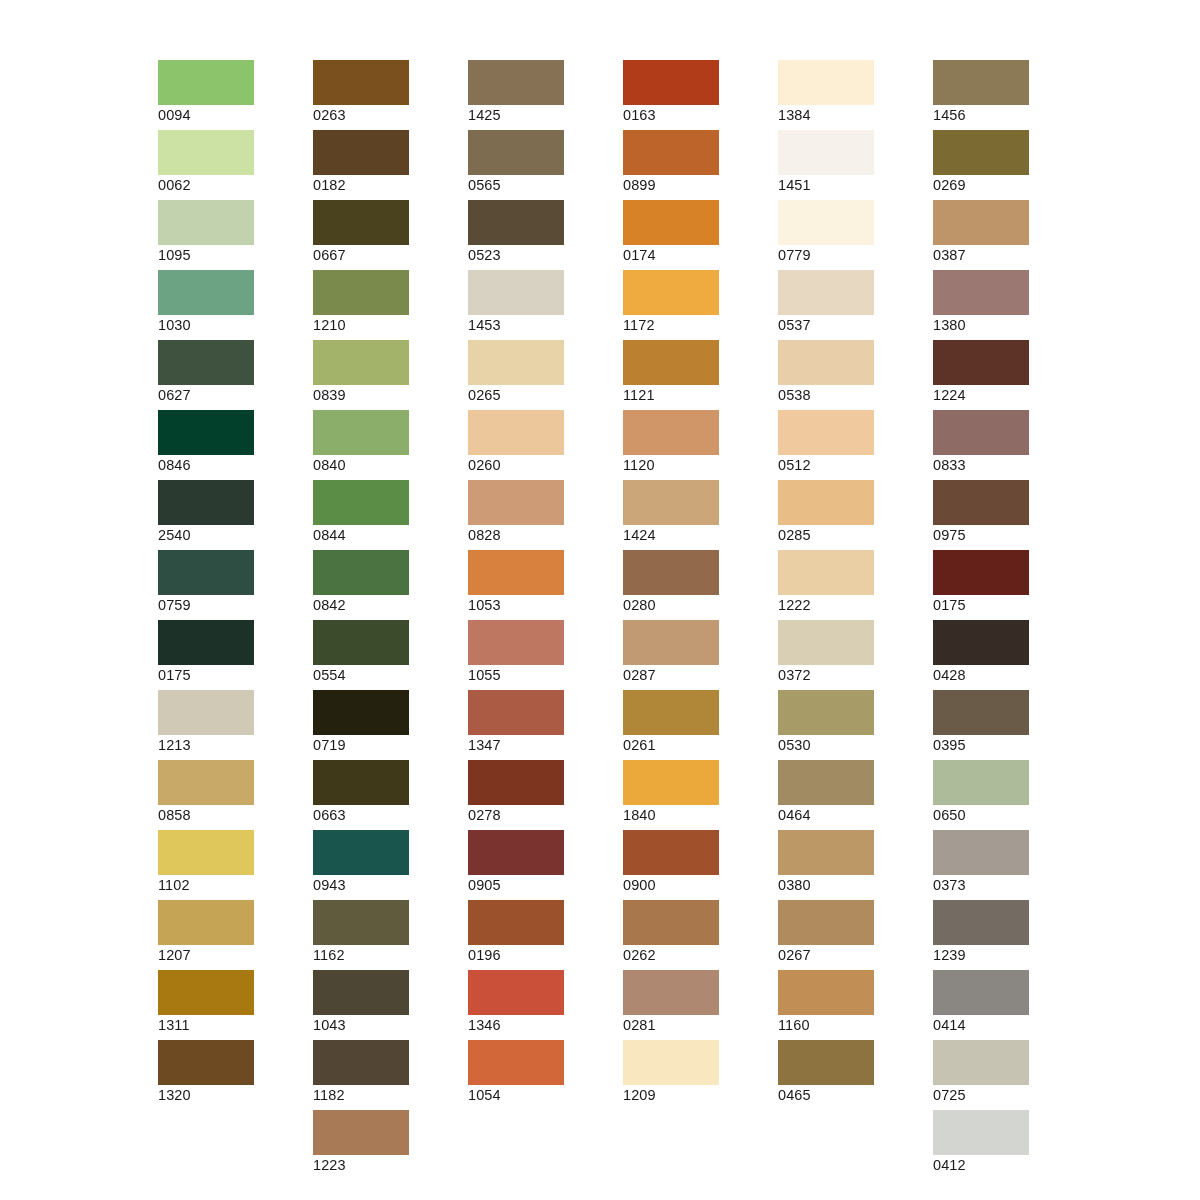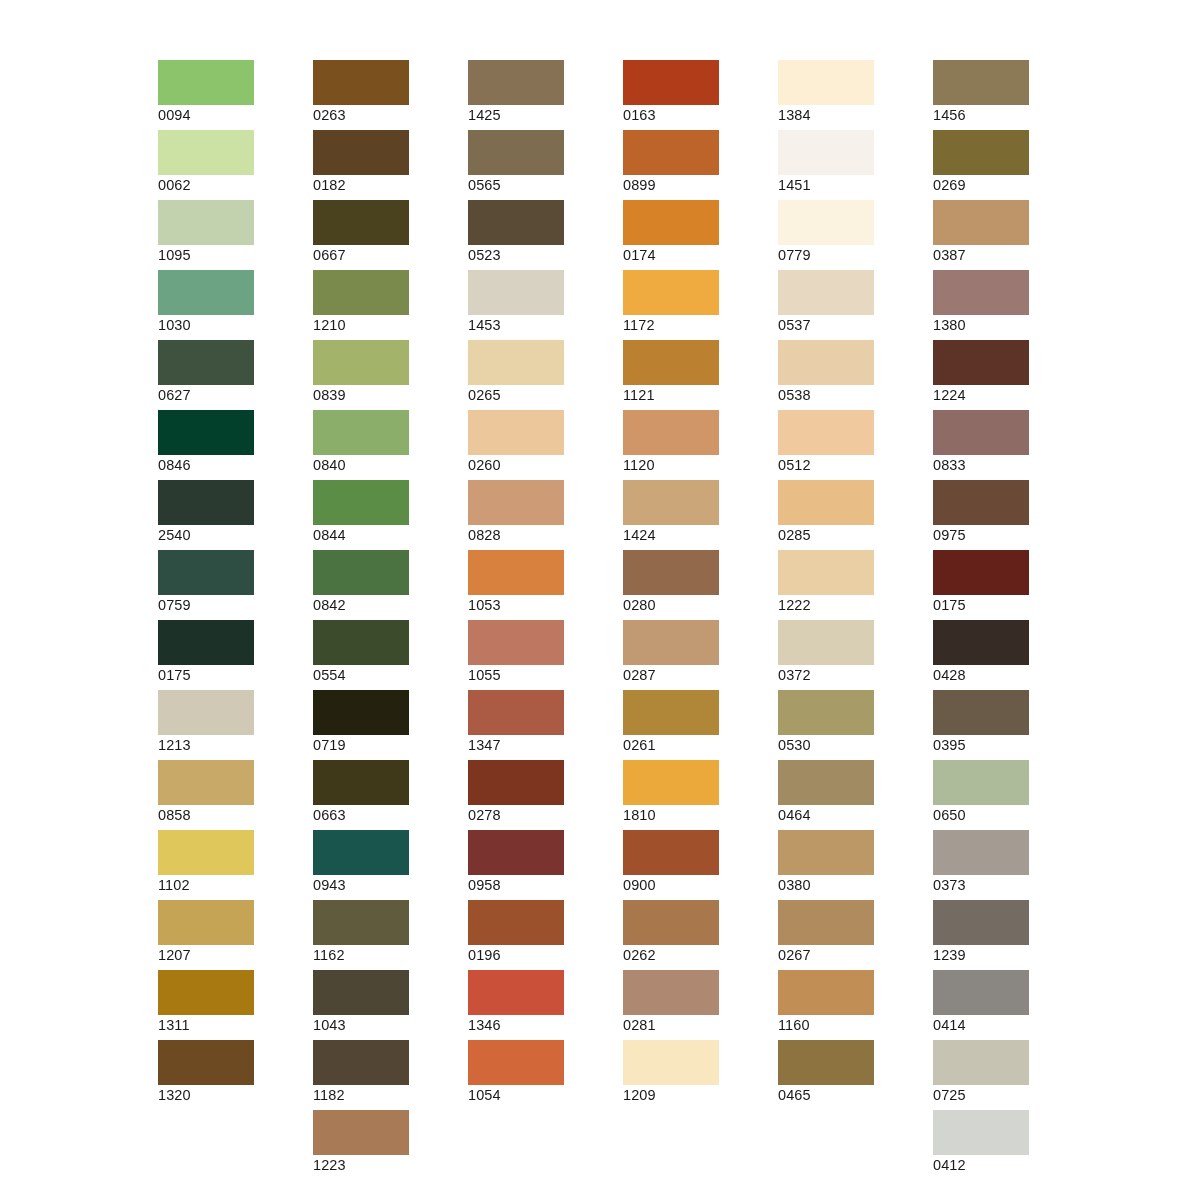--- a/index.html
+++ b/index.html
@@ -219,21 +219,21 @@
       <div class="swatch-cell">
         <div class="swatch" title="#AB5B44" style="background: rgb(171, 91, 68);"></div>
         <span class="swatch-label">1347</span>
       </div>
       <div class="swatch-cell">
         <div class="swatch" title="#7E3520" style="background: rgb(126, 53, 32);"></div>
         <span class="swatch-label">0278</span>
       </div>
       <div class="swatch-cell">
         <div class="swatch" title="#7A332E" style="background: rgb(122, 51, 46);"></div>
-        <span class="swatch-label">0958</span>
+        <span class="swatch-label">0905</span>
       </div>
       <div class="swatch-cell">
         <div class="swatch" title="#9B512C" style="background: rgb(155, 81, 44);"></div>
         <span class="swatch-label">0196</span>
       </div>
       <div class="swatch-cell">
         <div class="swatch" title="#CB503A" style="background: rgb(203, 80, 58);"></div>
         <span class="swatch-label">1346</span>
       </div>
       <div class="swatch-cell">
@@ -277,21 +277,21 @@
       <div class="swatch-cell">
         <div class="swatch" title="#C19A74" style="background: rgb(193, 154, 116);"></div>
         <span class="swatch-label">0287</span>
       </div>
       <div class="swatch-cell">
         <div class="swatch" title="#B08738" style="background: rgb(176, 135, 56);"></div>
         <span class="swatch-label">0261</span>
       </div>
       <div class="swatch-cell">
         <div class="swatch" title="#EAA93A" style="background: rgb(234, 169, 58);"></div>
-        <span class="swatch-label">1810</span>
+        <span class="swatch-label">1840</span>
       </div>
       <div class="swatch-cell">
         <div class="swatch" title="#A0502A" style="background: rgb(160, 80, 42);"></div>
         <span class="swatch-label">0900</span>
       </div>
       <div class="swatch-cell">
         <div class="swatch" title="#A8784C" style="background: rgb(168, 120, 76);"></div>
         <span class="swatch-label">0262</span>
       </div>
       <div class="swatch-cell">

